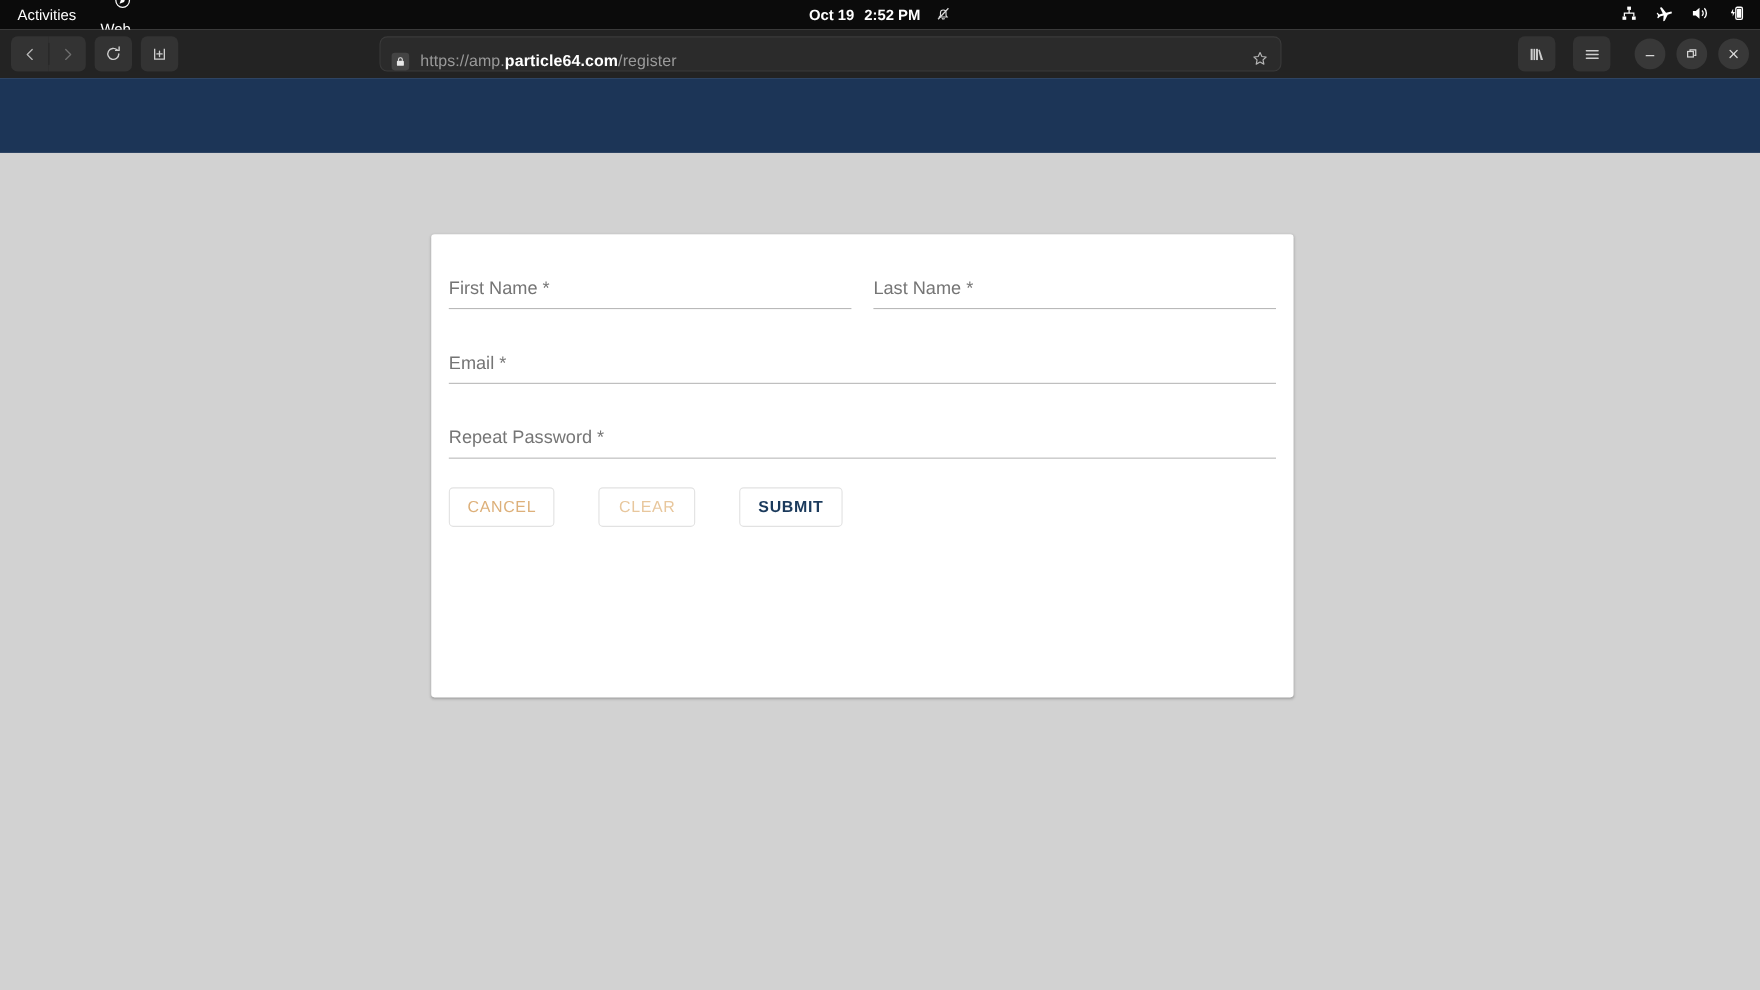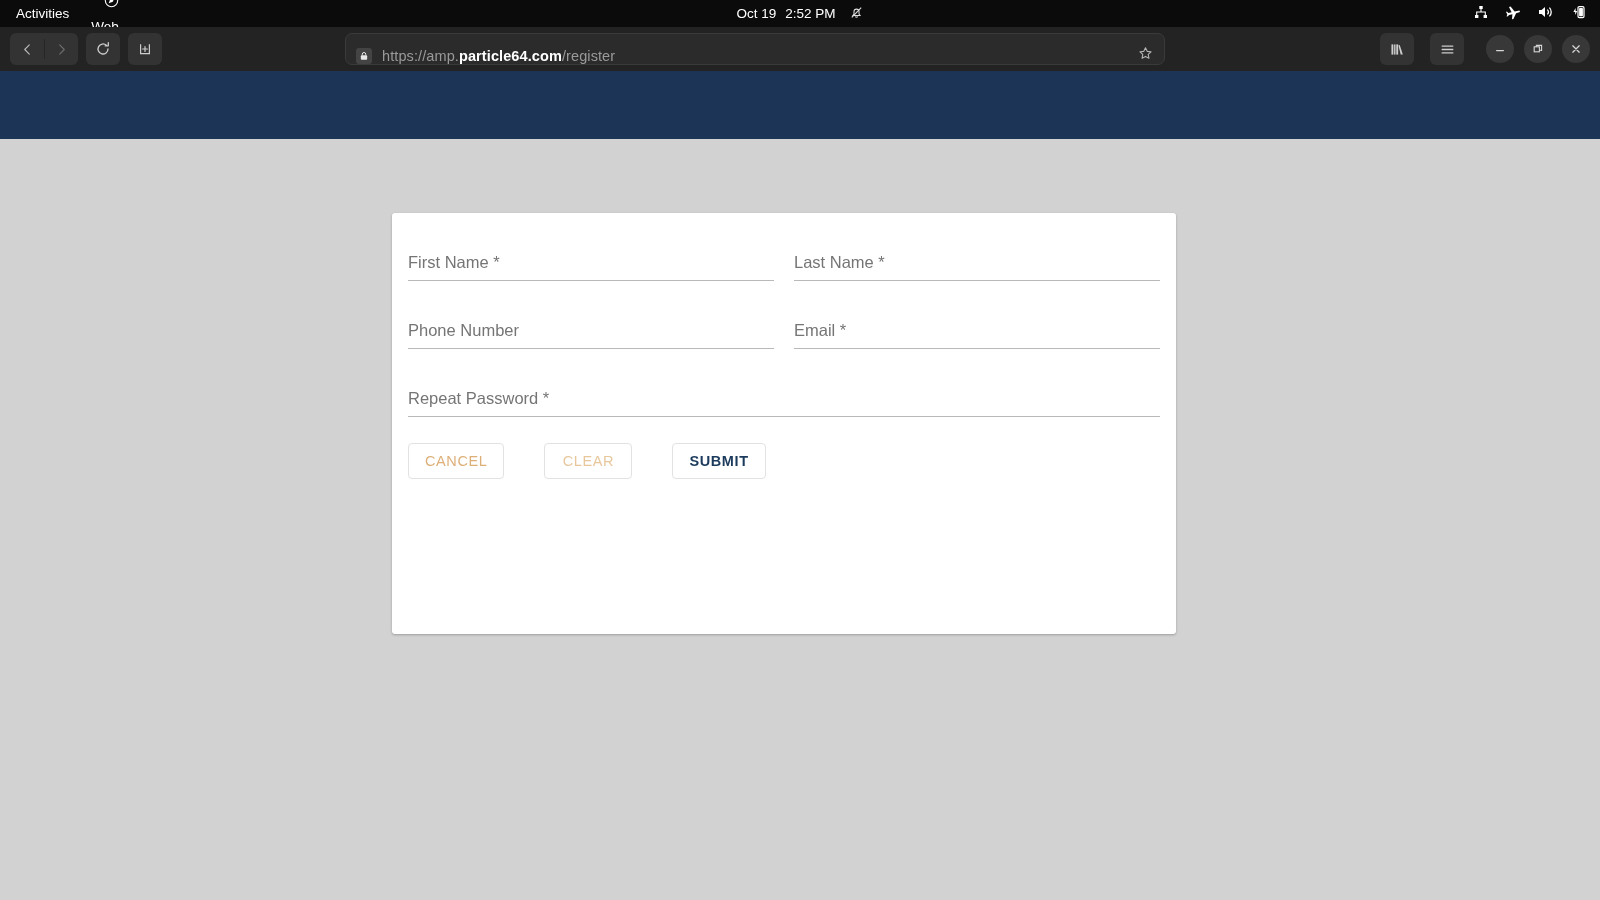--- a/index.html
+++ b/index.html
@@ -18,21 +18,21 @@
     font-size:13.5px;
   }
   .gnome-left{ display:flex; align-items:center; gap:22px; padding-left:16px; }
   .activities{ color:#ffffff; font-size:13.5px; }
   .app-entry{ display:flex; align-items:flex-end; gap:8px; color:#ffffff; font-size:13.5px;flex-direction:column; }
   .gnome-center{
     position:absolute; left:0; right:0; top:0; height:27px;
     display:flex; align-items:center; justify-content:center; gap:13px;
     pointer-events:none;
   }
-  .gnome-center > *{ pointer-events:auto; }
+  .gnome-center > *{ pointer-events:auto;font-weight:bold; }
   .clock{ font-size:13.5px; color:#ffffff; display:flex; gap:9px; }
   .gnome-right{
     position:absolute; right:14px; top:0; height:27px;
     display:flex; align-items:center; gap:16px;
   }
 
   
   .browser-chrome{
     position:absolute; top:27px; left:0; width:1600px; height:44px;
     background:#232323;
@@ -283,23 +283,20 @@
         <div class="field">
           <input type="text" placeholder="First Name *" style="">
         </div>
         <div class="field">
           <input type="text" placeholder="Last Name *" style="">
         </div>
       </div>
 
       <div class="row">
         <div class="field">
-          <input type="tel" placeholder="Phone Number" style="">
-        </div>
-        <div class="field">
           <input type="email" placeholder="Email *" style="">
         </div>
       </div>
 
       <div class="row">
         <div class="field">
           <input type="password" placeholder="Repeat Password *" style="">
         </div>
       </div>
 

